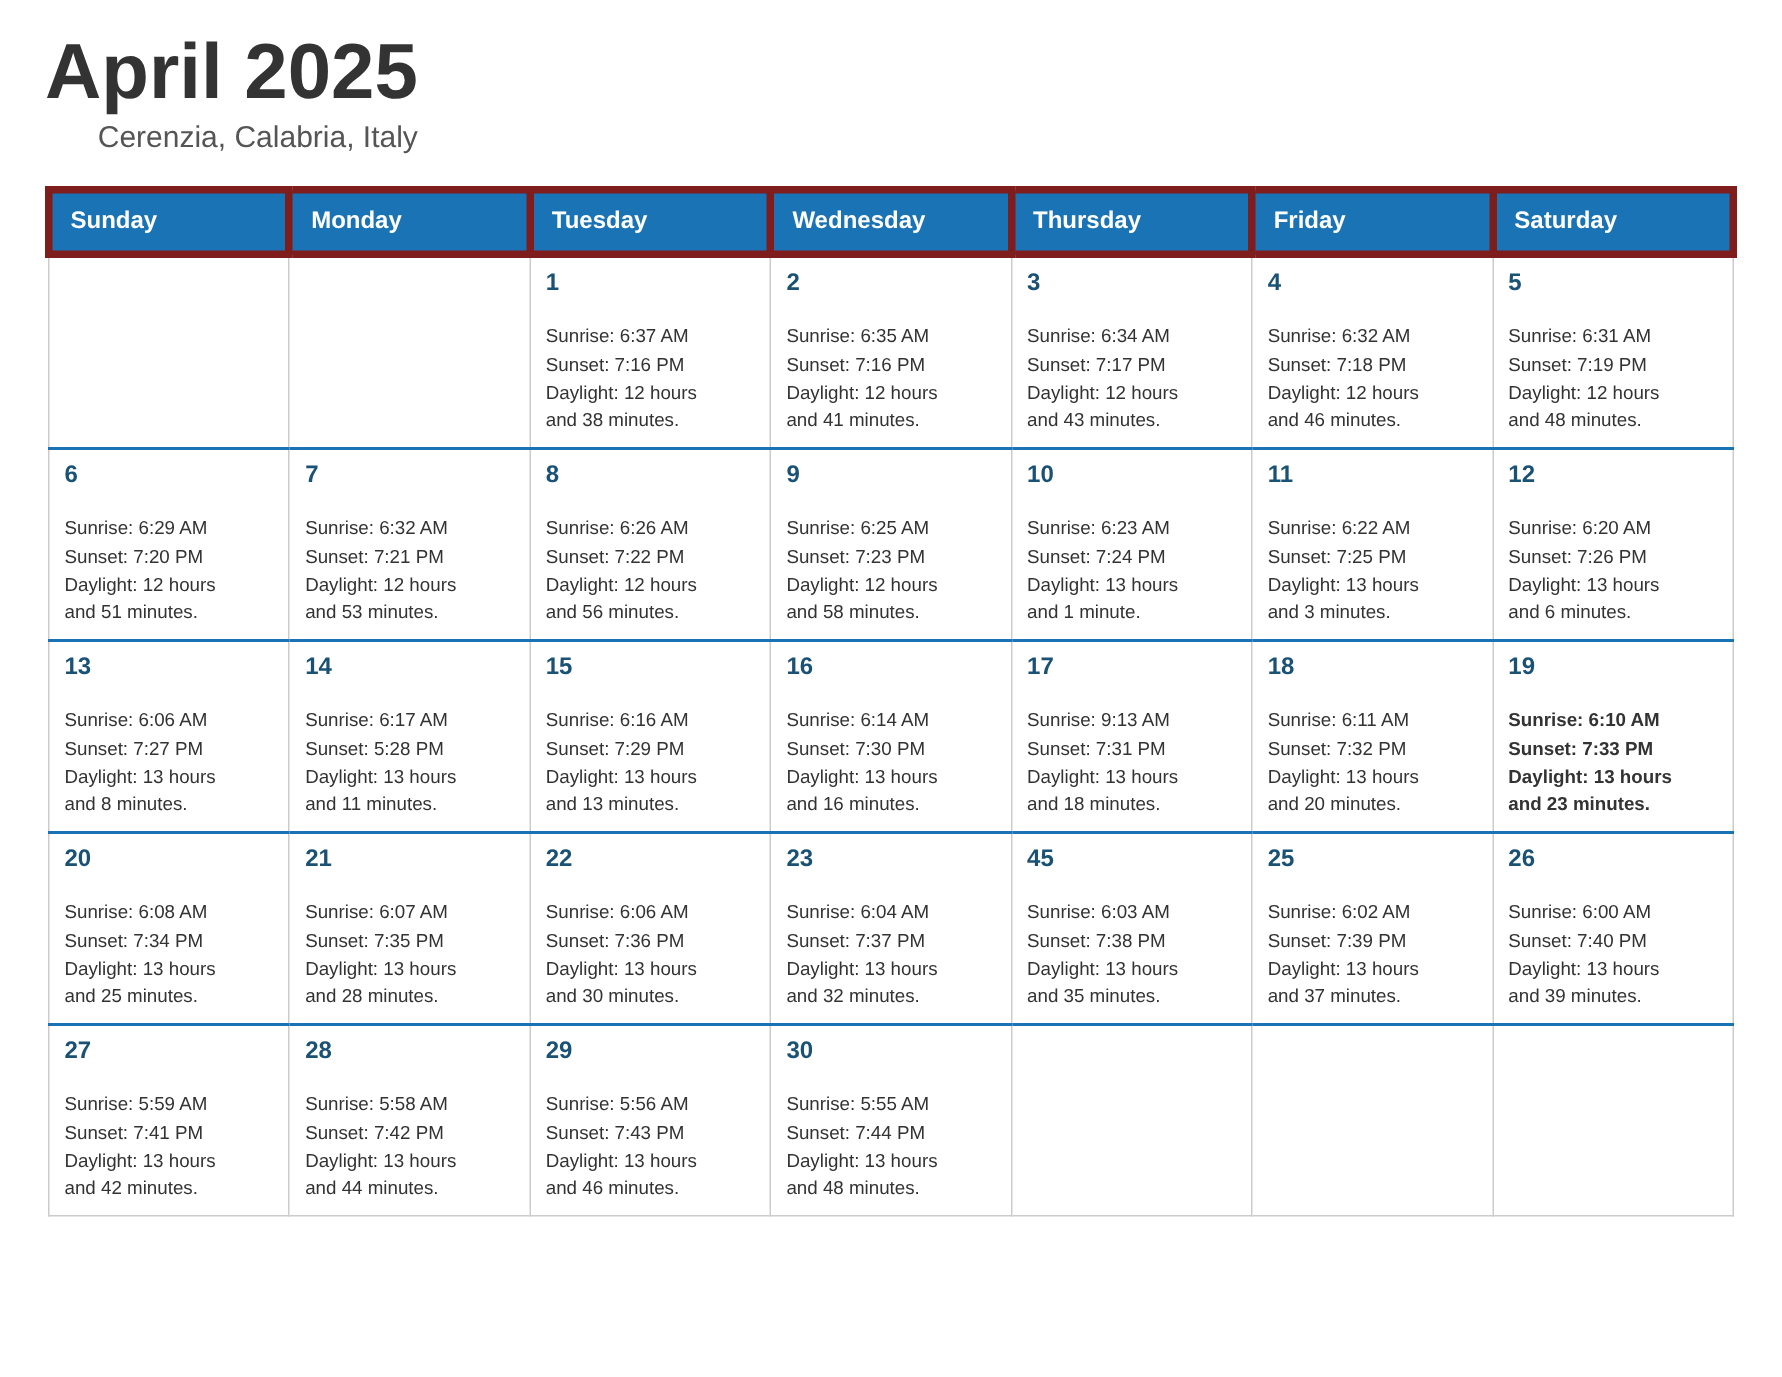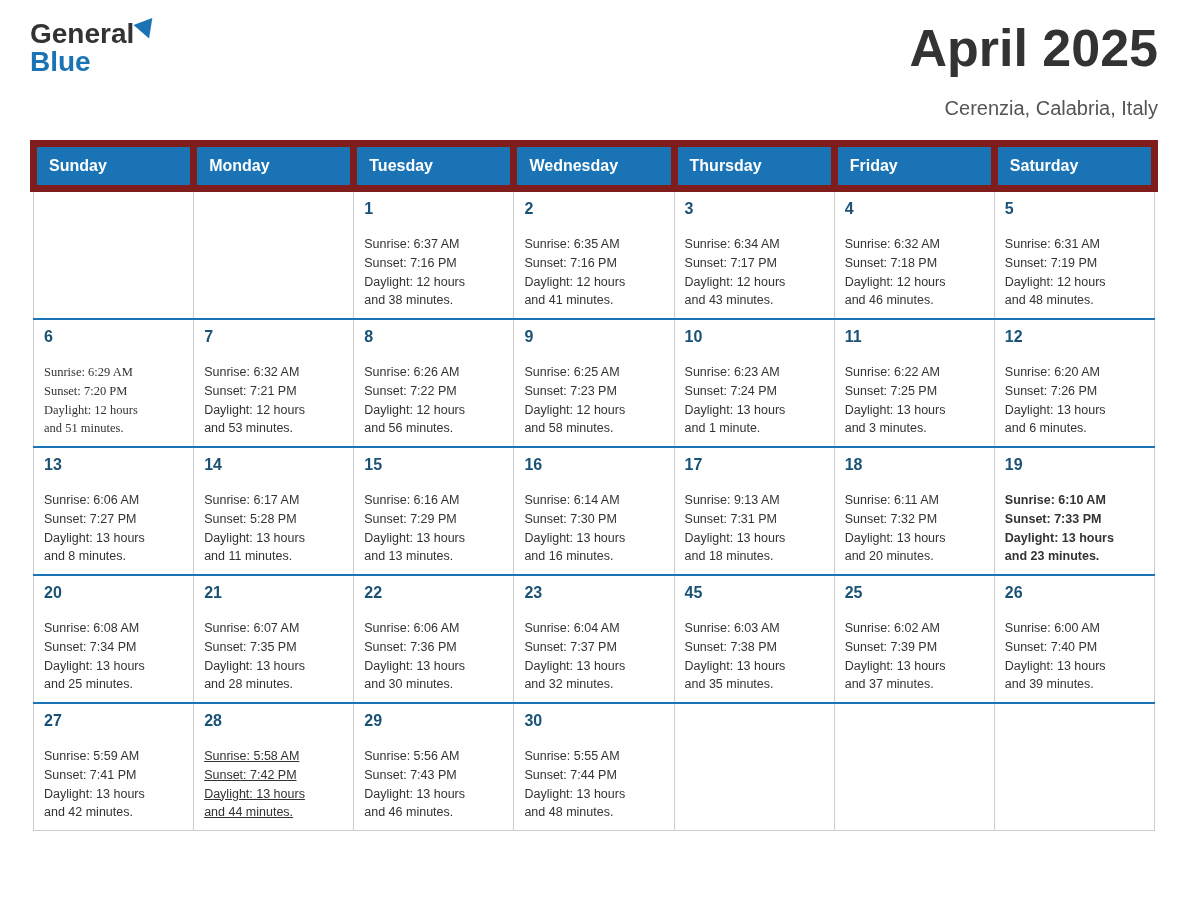--- a/index.html
+++ b/index.html
@@ -53,35 +53,35 @@
     .month-title {
       font-size: 52px;
       font-weight: bold;
       color: #333;
       line-height: 1.1;
       text-align: right;
     }
     .subtitle {
       font-size: 20px;
       color: #555;
-      margin-top: 20px;
+      margin-top: 4px;
     }
     .calendar {
       width: 100%;
       border-collapse: collapse;
       border: 1px solid #aaa;
     }
     .calendar th {
       background-color: #1a73b5;
       color: #fff;
       font-size: 16px;
       font-weight: bold;
       padding: 10px 12px;
       text-align: left;
-      border: 7px solid #7f1d1d;
+      border: 5px solid #7f1d1d;
     }
     .calendar td {
       vertical-align: top;
       padding: 8px 10px;
       border: 1px solid #ccc;
       width: calc(100% / 7);
       min-height: 100px;
       font-size: 13px;
       color: #333;
     }
@@ -102,27 +102,20 @@
       margin-top: 17px;
     }
     .row-divider td {
       border-top: 2px solid #1a73b5;
     }
   </style>
 </head>
 <body>
 
 <div class="header">
-  <div class="logo">
-    <div style="display:flex; align-items:center;">
-      <span class="logo-general">General</span>
-      <span class="logo-triangle"></span>
-    </div>
-    <span class="logo-blue">Blue</span>
-  </div>
   <div class="title-block">
     <div class="month-title">April 2025</div>
     <div class="subtitle">Cerenzia, Calabria, Italy</div>
   </div>
 </div>
 
 <table class="calendar">
   <thead>
     <tr>
     <th>Sunday</th>
@@ -170,21 +163,21 @@
           <span class="day-number">5</span>
           <div class="day-info" style="white-space: pre-line;">Sunrise: 6:31 AM
 Sunset: 7:19 PM
 Daylight: 12 hours
 and 48 minutes.</div>
         </td>
       </tr>
       <tr class="row-divider">
         <td>
           <span class="day-number">6</span>
-          <div class="day-info" style="white-space: pre-line; font-family: Liberation Serif, serif;">Sunrise: 6:29 AM
+          <div class="day-info" style="white-space: pre-line;">Sunrise: 6:29 AM
 Sunset: 7:20 PM
 Daylight: 12 hours
 and 51 minutes.</div>
         </td>
         <td>
           <span class="day-number">7</span>
           <div class="day-info" style="white-space: pre-line;">Sunrise: 6:32 AM
 Sunset: 7:21 PM
 Daylight: 12 hours
 and 53 minutes.</div>
@@ -330,21 +323,21 @@
       <tr class="row-divider">
         <td>
           <span class="day-number">27</span>
           <div class="day-info" style="white-space: pre-line;">Sunrise: 5:59 AM
 Sunset: 7:41 PM
 Daylight: 13 hours
 and 42 minutes.</div>
         </td>
         <td>
           <span class="day-number">28</span>
-          <div class="day-info" style="white-space: pre-line; text-decoration: underline;">Sunrise: 5:58 AM
+          <div class="day-info" style="white-space: pre-line;">Sunrise: 5:58 AM
 Sunset: 7:42 PM
 Daylight: 13 hours
 and 44 minutes.</div>
         </td>
         <td>
           <span class="day-number">29</span>
           <div class="day-info" style="white-space: pre-line;">Sunrise: 5:56 AM
 Sunset: 7:43 PM
 Daylight: 13 hours
 and 46 minutes.</div>

